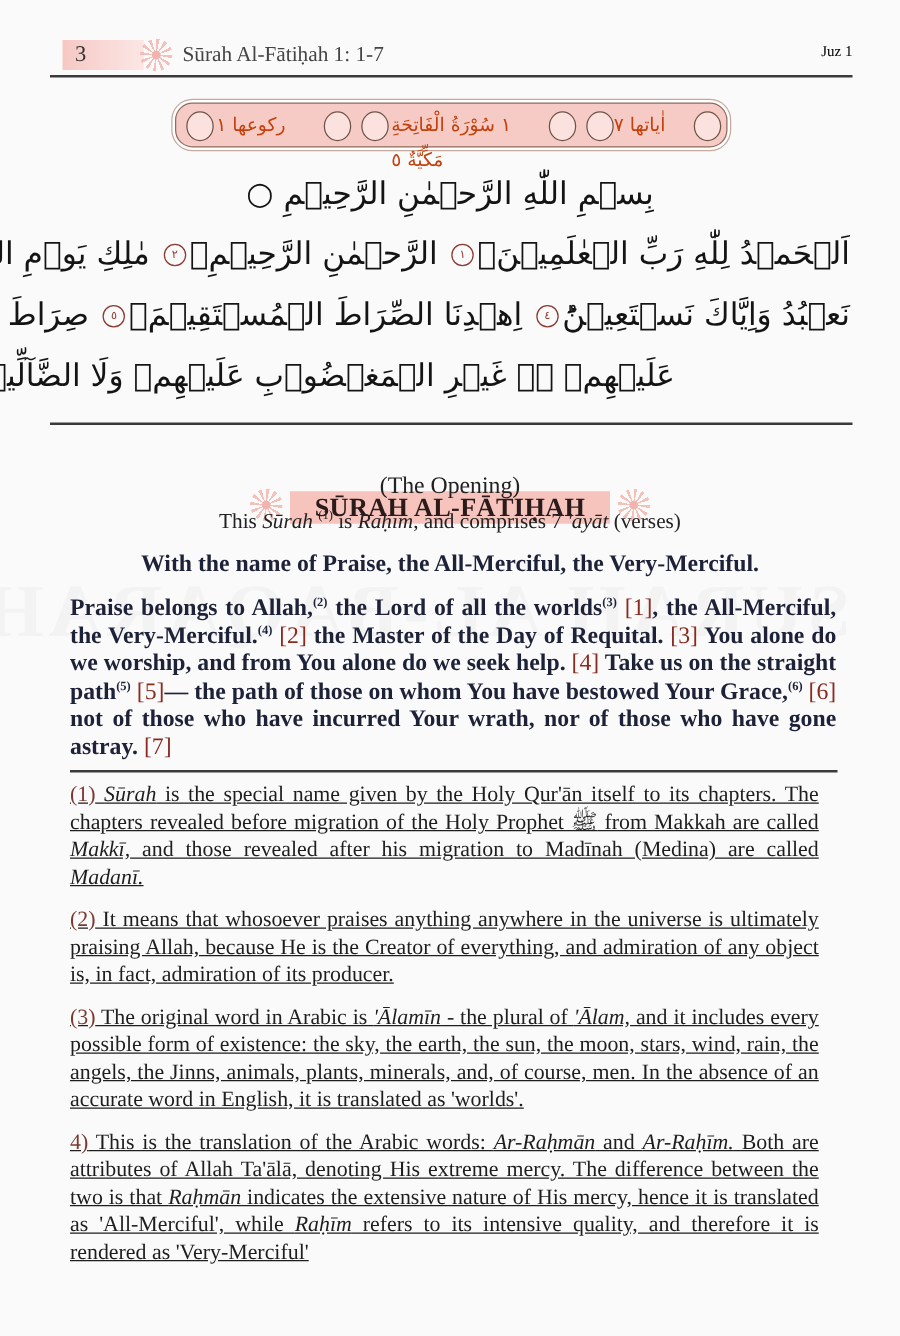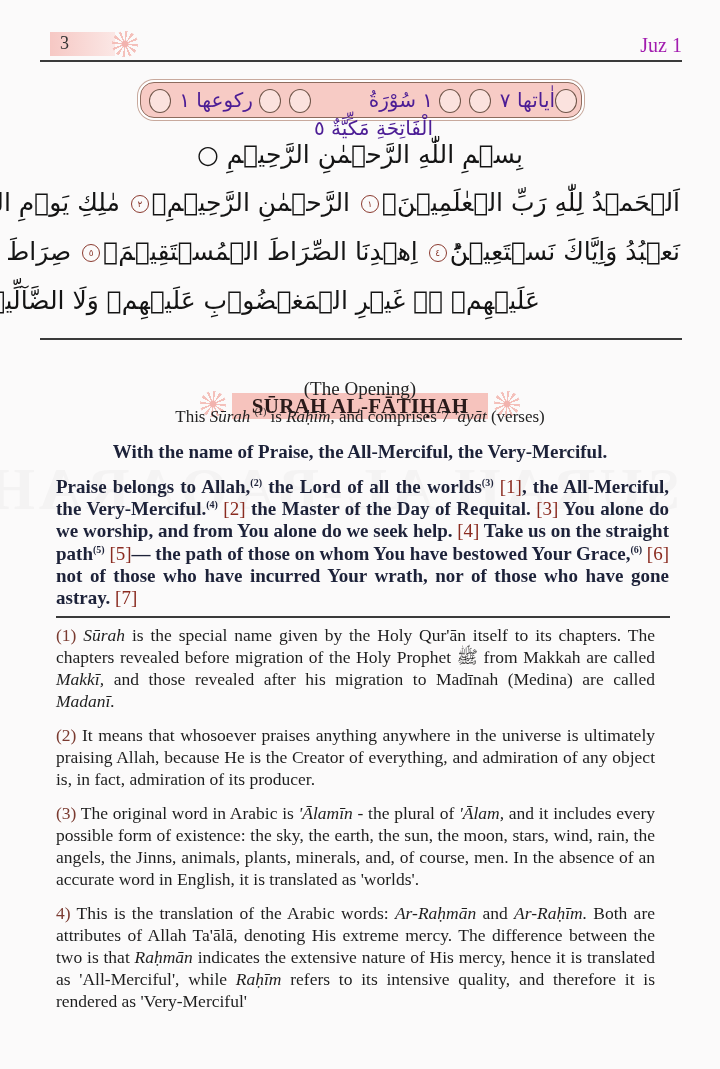--- a/index.html
+++ b/index.html
@@ -26,32 +26,32 @@
   .page-num { position: absolute; left: 20px; top: 3px; font-size: 18px; color: #333; }
   .orn-icon {
     position: absolute; width: 26px; height: 26px;
     background:
       radial-gradient(circle, #f1a7a1 0 3px, transparent 4px),
       repeating-conic-gradient(#f3b6b0 0 12deg, transparent 12deg 30deg);
     border-radius: 50%; opacity: 0.85;
   }
   .header .orn-icon { left: 72px; top: 1px; }
   .running-title { position: absolute; left: 106px; top: 4px; font-size: 17px; color: #444; }
-  .juz { position: absolute; right: 0; top: 4px; font-size: 20px; color: #a21caf; }
+  .juz { position: absolute; right: 0; top: 4px; font-size: 12px; color: #000000; }
   .rule { position: absolute; height: 2px; background: #3a3a3a; }
 
   
   .banner {
     position: absolute; left: 140px; top: 82px; width: 440px; height: 34px;
     background: #f7cbc5; border: 1.5px solid #8d6c5e; border-radius: 14px;
     box-shadow: 0 0 0 2px #fff, 0 0 0 3px #c8a99d;
   }
   .banner-seg {
     position: absolute; top: 3px; height: 28px; font-family: "DejaVu Sans", sans-serif;
-    font-size: 20px; color: #4c1d95; direction: rtl; text-align: right; line-height: 28px;
+    font-size: 15px; color: #c2410c; direction: rtl; text-align: left; line-height: 28px;
   }
   .banner-knot {
     position: absolute; top: 6px; width: 20px; height: 22px;
     border: 1.3px solid #6e5448; border-radius: 50%; background: #fbe2de;
   }
 
   
   .arabic {
     position: absolute; font-family: "DejaVu Sans", sans-serif; direction: rtl;
     color: #141414; text-align: center; white-space: nowrap;
@@ -88,35 +88,36 @@
   }
   .translation {
     position: absolute; left: 56px; width: 613px; top: 476px;
     font-size: 19px; line-height: 22.2px; font-weight: bold; color: #1d2239;
     text-align: justify;
   }
   .vnum { color: #8a2b20; font-weight: normal; }
 
   
   .footnotes { position: absolute; left: 56px; width: 614px; top: 624px; font-size: 17.5px; color: #1e1e1e; }
-  .fn { text-align: justify; line-height: 22px; margin: 0 15px 12px 0; }
+  .fn { text-align: justify; line-height: 22px; margin: 0 15px 12px 0; text-decoration: underline; }
   .fn-num { color: #7a3a30; }
   .fn i { font-style: italic; }
 </style>
 </head>
 <body>
 
 <div class="page">
 
   <div class="ghost-title">SURAH AL-BAQARAH</div>
 
   <div class="header">
     <div class="page-num-box"></div>
     <span class="page-num">3</span>
     <span class="orn-icon"></span>
+    <span class="running-title">Sūrah Al-Fātiḥah 1: 1-7</span>
     <span class="juz">Juz 1</span>
   </div>
   <div class="rule" style="left:40px; top:60px; width:642px;"></div>
 
   <div class="banner">
     <span class="banner-knot" style="left:8px;"></span>
     <span class="banner-seg" style="left:32px; width:80px;">ركوعها ١</span>
     <span class="banner-knot" style="left:118px;"></span>
     <span class="banner-knot" style="left:148px;"></span>
     <span class="banner-seg" style="left:172px; width:120px;">١ سُوْرَةُ الْفَاتِحَةِ مَكِّيَّةٌ ٥</span>

